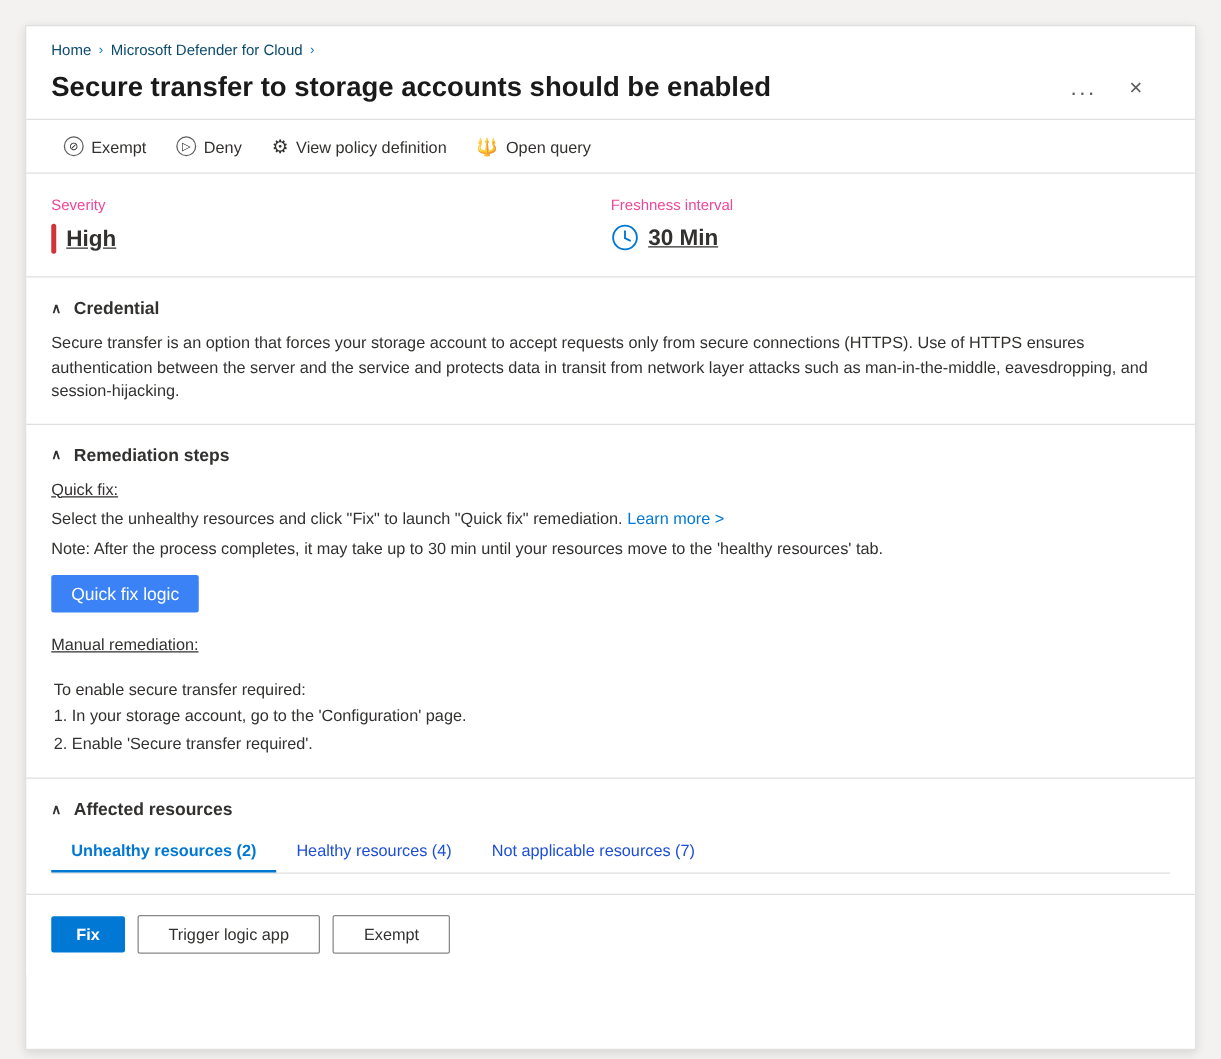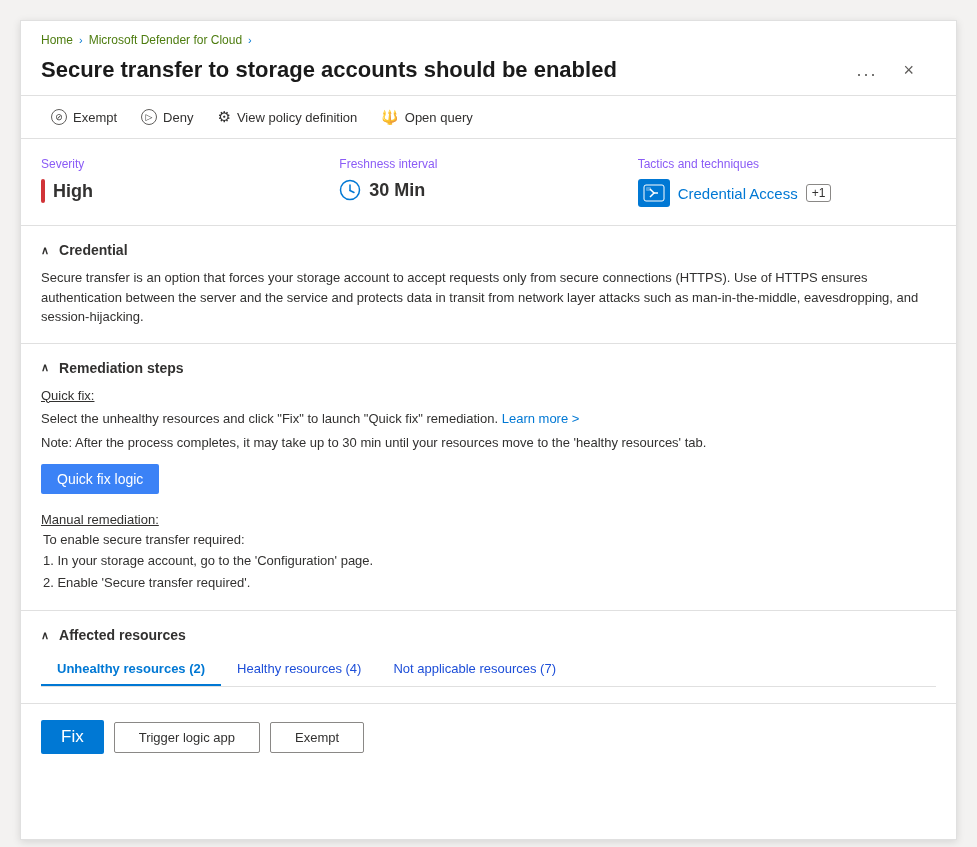--- a/index.html
+++ b/index.html
@@ -23,21 +23,21 @@
       padding: 0;
     }
     .breadcrumb {
       display: flex;
       align-items: center;
       gap: 6px;
       padding: 12px 20px 6px 20px;
       font-size: 12px;
     }
     .breadcrumb a {
-      color: #4d7c0f;
+      color: #0c4a6e;
       text-decoration: none;
     }
     .breadcrumb .sep {
       color: #0078d4;
       font-size: 11px;
     }
     .header-row {
       display: flex;
       align-items: center;
       justify-content: space-between;
@@ -106,29 +106,30 @@
       align-items: flex-start;
       gap: 0;
       padding: 18px 20px 18px 20px;
       border-bottom: 1px solid #e0e0e0;
     }
     .metric-block {
       flex: 1;
     }
     .metric-label {
       font-size: 12px;
-      color: #8b5cf6;
+      color: #ec4899;
       margin-bottom: 8px;
     }
     .metric-value {
       display: flex;
       align-items: center;
       gap: 8px;
       font-size: 18px;
       font-weight: 600;
+      text-decoration: underline;
     }
     .severity-bar {
       width: 4px;
       height: 24px;
       background: #d13438;
       border-radius: 2px;
     }
     .clock-icon {
       width: 22px;
       height: 22px;
@@ -203,21 +204,21 @@
       padding: 7px 16px;
       font-size: 14px;
       cursor: pointer;
       margin: 12px 0;
       font-weight: 400;
     }
     .manual-label {
       text-decoration: underline;
       font-weight: 400;
       margin-top: 4px;
-      margin-bottom: 0;
+      margin-bottom: 16px;
       display: block;
     }
     .step-list {
       padding-left: 2px;
     }
     .step-list li {
       list-style: none;
       margin-bottom: 2px;
     }
     .tabs-row {
@@ -247,23 +248,23 @@
       border-top: 1px solid #e0e0e0;
       margin-top: 0;
       background: #fff;
     }
     .fix-btn {
       background: #0078d4;
       color: #fff;
       border: none;
       border-radius: 2px;
       padding: 7px 20px;
-      font-size: 17px;
-      cursor: pointer;
-      font-weight: 400;
+      font-size: 13px;
+      cursor: pointer;
+      font-weight: 700;
     }
     .outline-btn {
       background: #fff;
       color: #323130;
       border: 1px solid #8a8886;
       border-radius: 2px;
       padding: 7px 24px;
       font-size: 13px;
       cursor: pointer;
       font-weight: 400;
@@ -320,35 +321,20 @@
       <div class="metric-label">Freshness interval</div>
       <div class="metric-value">
         <svg class="clock-icon" viewBox="0 0 22 22" fill="none" xmlns="http://www.w3.org/2000/svg">
           <circle cx="11" cy="11" r="9.5" stroke="#0078d4" stroke-width="1.5"></circle>
           <line x1="11" y1="6" x2="11" y2="11.5" stroke="#0078d4" stroke-width="1.5" stroke-linecap="round"></line>
           <line x1="11" y1="11.5" x2="15" y2="13.5" stroke="#0078d4" stroke-width="1.5" stroke-linecap="round"></line>
         </svg>
         <span>30 Min</span>
       </div>
     </div>
-    <div class="metric-block">
-      <div class="metric-label">Tactics and techniques</div>
-      <div class="tactic-badge">
-        <div class="tactic-icon">
-          <svg width="22" height="18" viewBox="0 0 22 18" fill="none" xmlns="http://www.w3.org/2000/svg">
-            <rect x="1" y="1" width="20" height="16" rx="2" fill="#0078d4" stroke="white" stroke-width="1"></rect>
-            <path d="M7 5 L11 9 L7 13" stroke="white" stroke-width="1.5" fill="none"></path>
-            <path d="M11 9 H15" stroke="white" stroke-width="1.5"></path>
-            <rect x="3" y="3" width="5" height="4" rx="1" fill="white" opacity="0.3"></rect>
-          </svg>
-        </div>
-        <a href="#" class="tactic-link">Credential Access</a>
-        <span class="plus-badge">+1</span>
-      </div>
-    </div>
   </div>
 
   <div class="section">
     <div class="section-header">
       <span class="chevron-icon">∧</span>
       <span>Credential</span>
     </div>
     <div class="section-body">
       <span>Secure transfer is an option that forces your storage account to accept requests only from secure connections (HTTPS). Use of HTTPS ensures authentication between the server and the service and protects data in transit from network layer attacks such as man-in-the-middle, eavesdropping, and session-hijacking.</span>
     </div>

